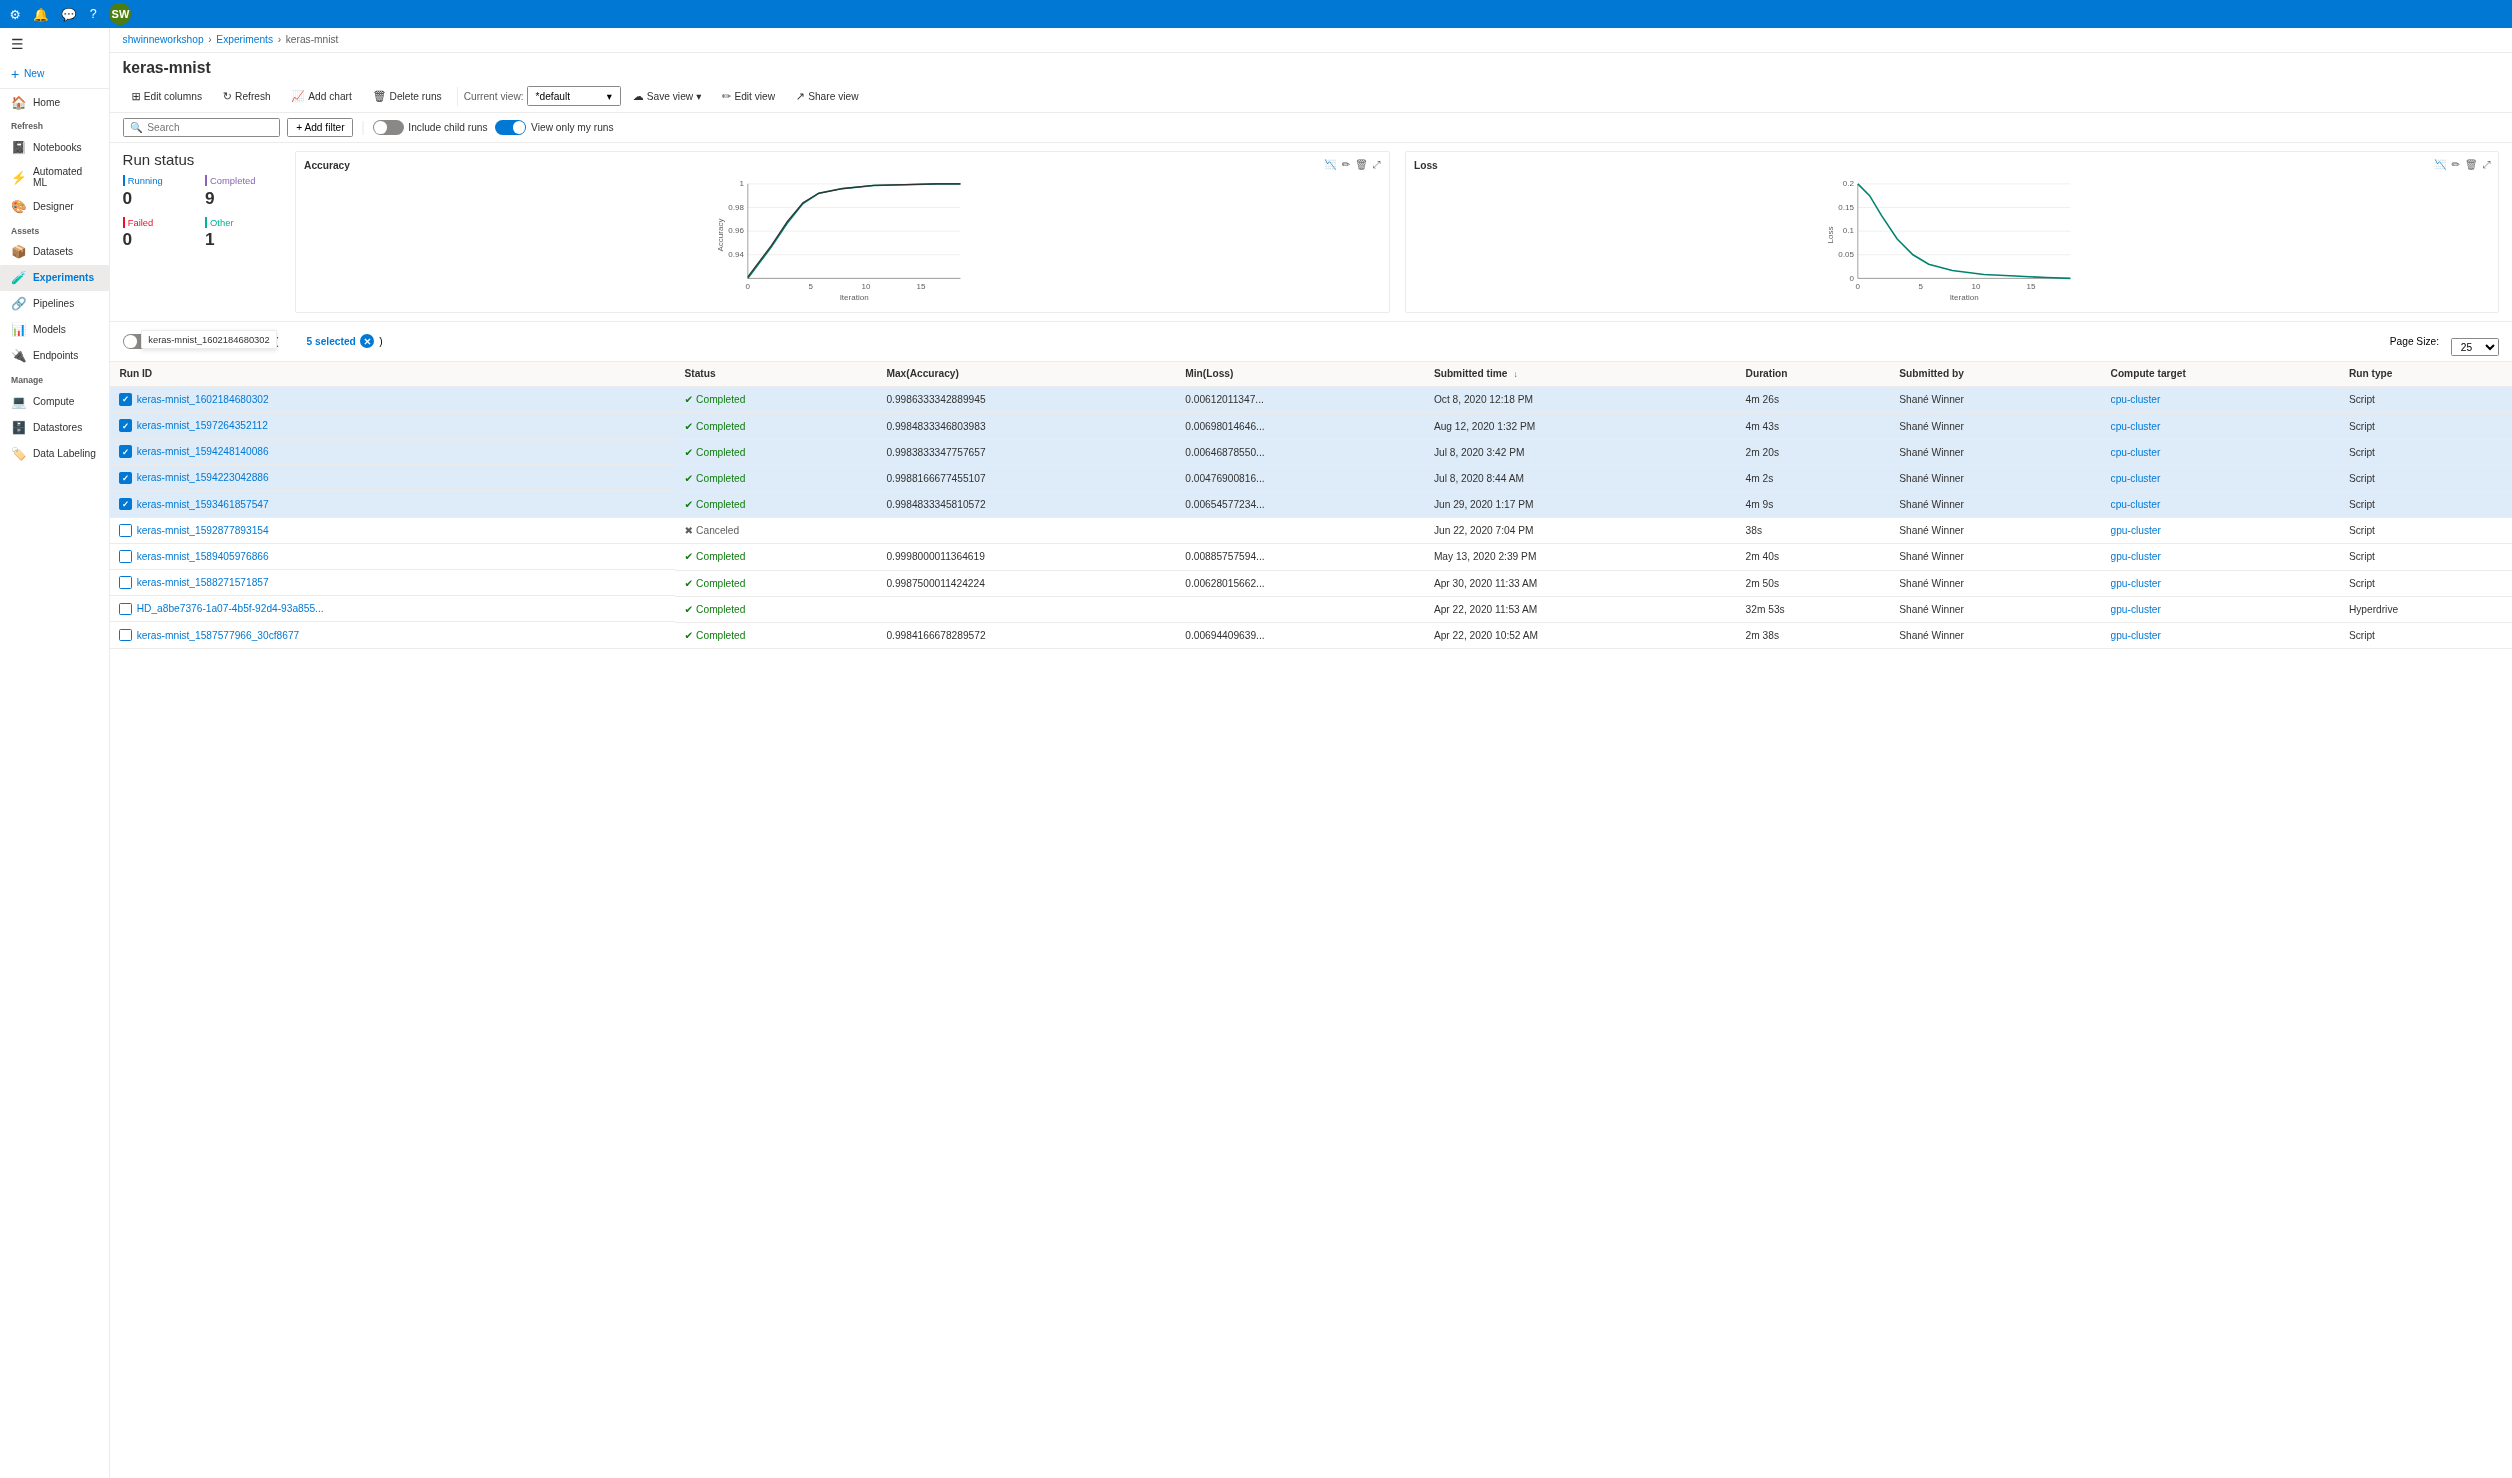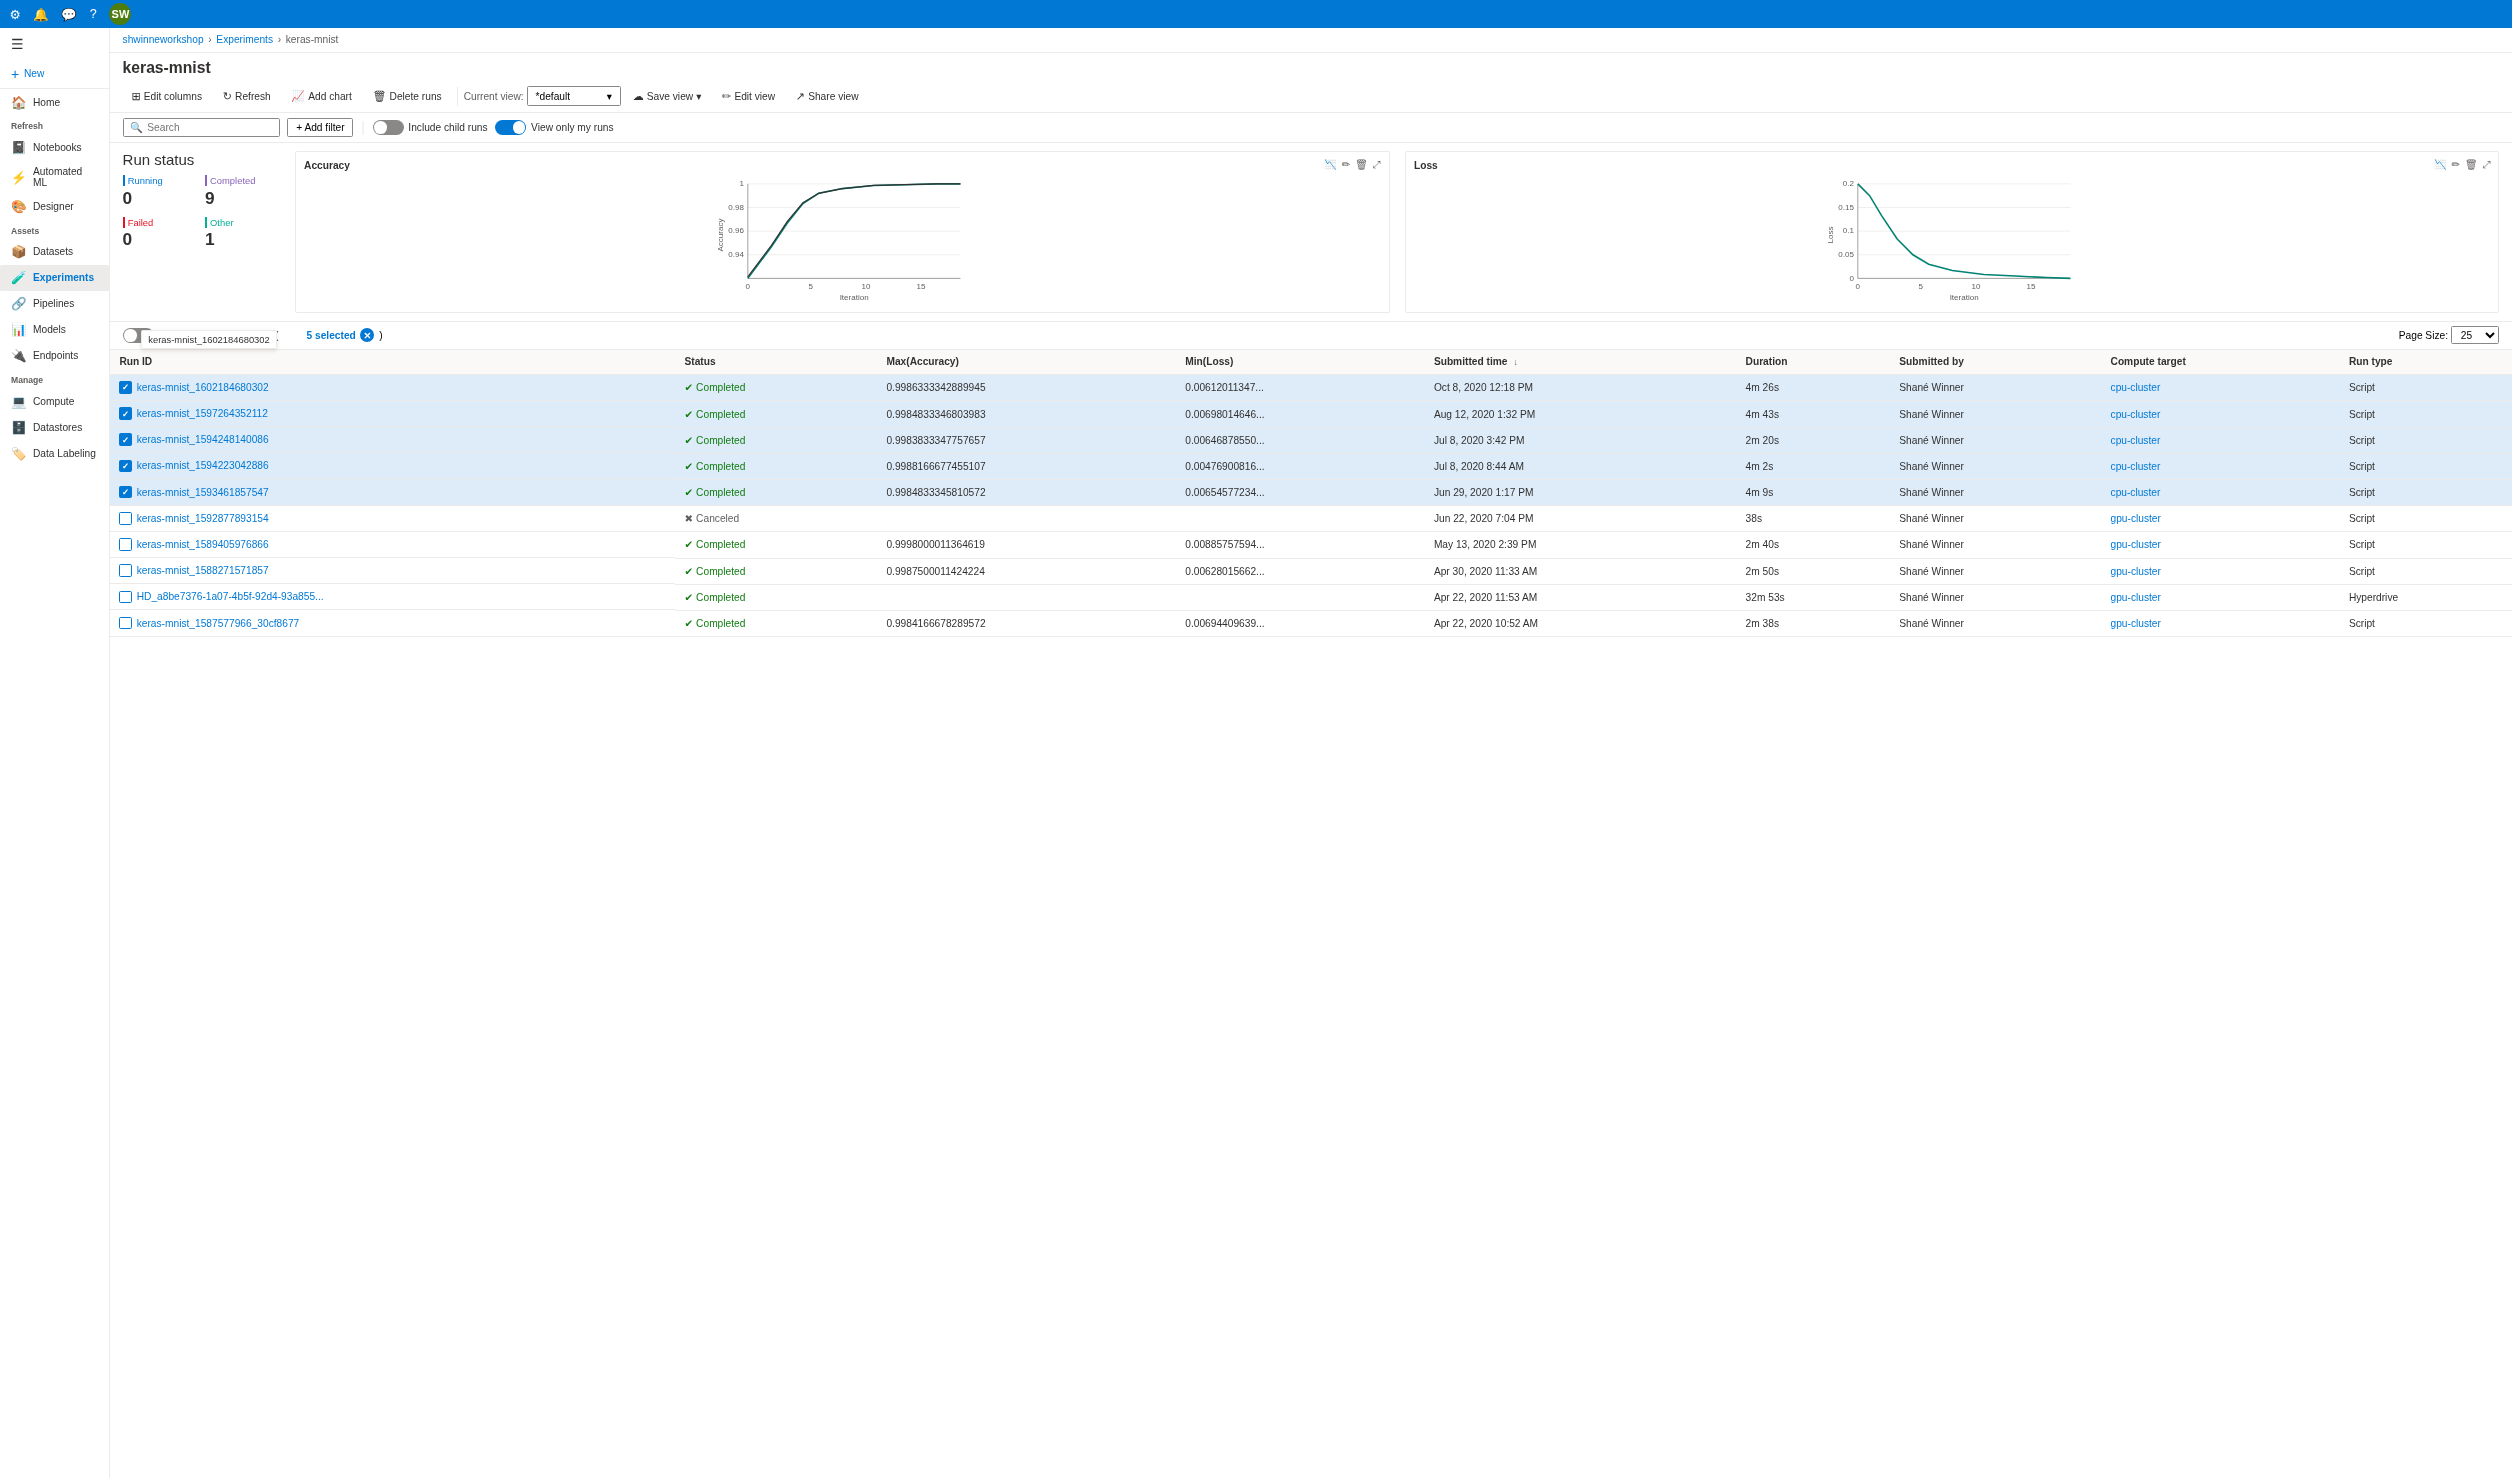--- a/index.html
+++ b/index.html
@@ -160,25 +160,25 @@
     }
     .show-selected-toggle { display: flex; align-items: center; gap: 4.7px; }
     .selected-text { font-size: 10.2px; color: #323130; }
     .selected-badge { color: #0078d4; font-weight: 600; margin-left: 28px; }
     .clear-btn {
       width: 14px; height: 14px; border-radius: 50%; background: #0078d4;
       color: white; display: flex; align-items: center; justify-content: center;
       font-size: 9.4px; cursor: pointer; font-weight: 600;
     }
     .page-size-wrap {
-      margin-left: auto; display: flex; align-items: center; gap: 3px; font-size: 10.2px;
+      margin-left: auto; display: flex; align-items: center; gap: 12px; font-size: 10.2px;
     }
     .page-size-select {
       border: 0.8px solid #8a8886; border-radius: 1.6px; padding: 1.6px 4.7px;
-      font-size: 10.2px; cursor: pointer; background: white;
+      font-size: 10.2px; cursor: pointer; background: white; margin-top: 12px;
     }
 
     
     .table-wrap { flex: 1; overflow-y: auto; }
     table { width: 100%; border-collapse: collapse; font-size: 10.2px; }
     thead tr { background: #faf9f8; border-bottom: 1.6px solid #edebe9; }
     th {
       padding: 6.3px 9.4px; text-align: left; font-weight: 600; color: #323130;
       white-space: nowrap; border-bottom: 0.8px solid #edebe9; user-select: none;
     }

